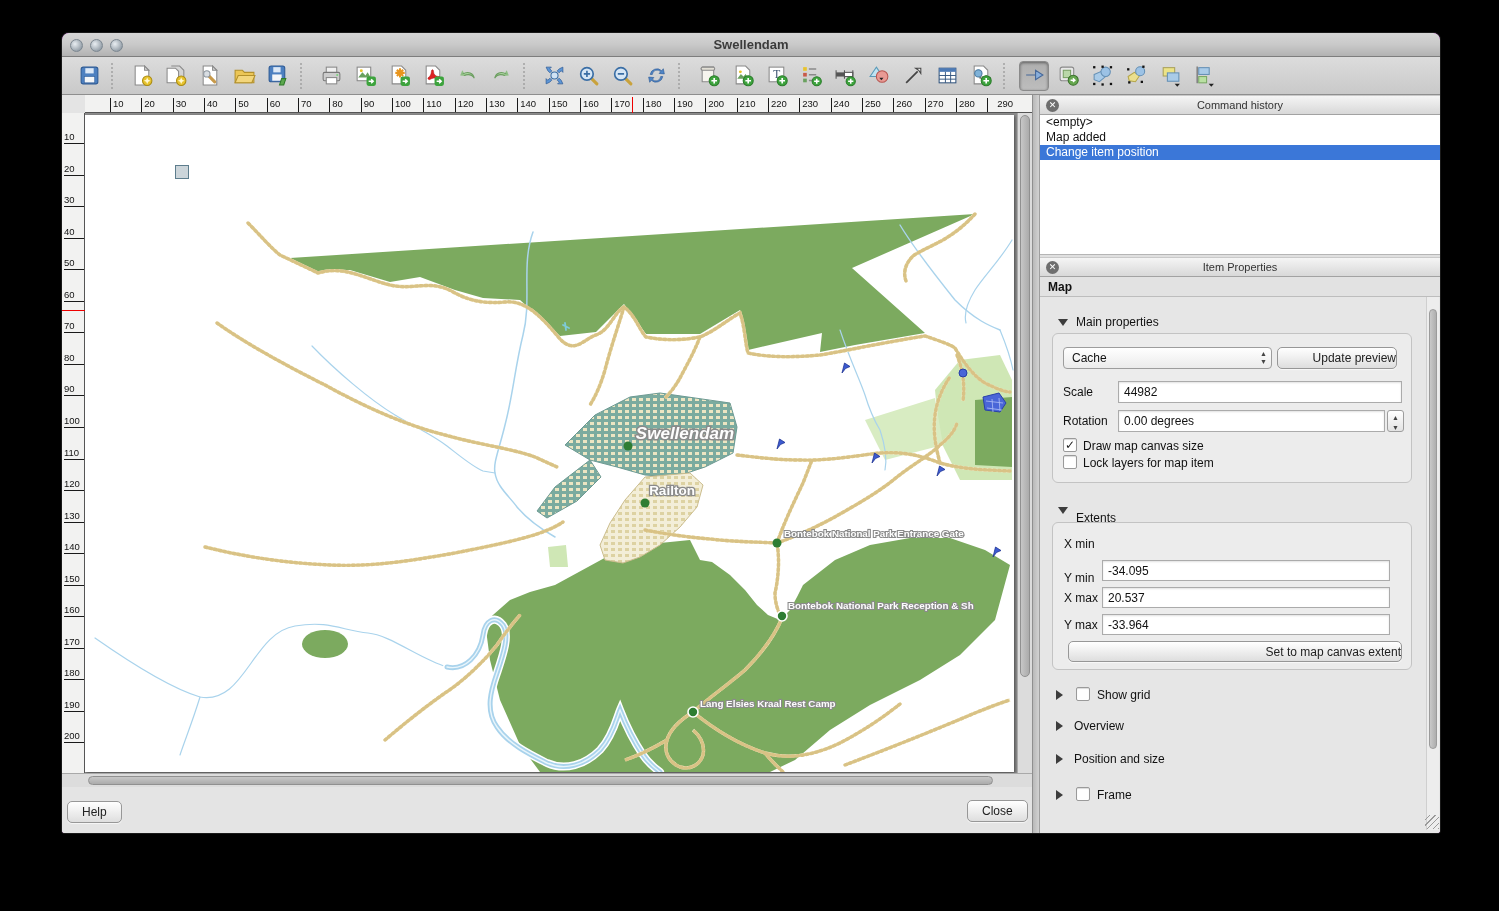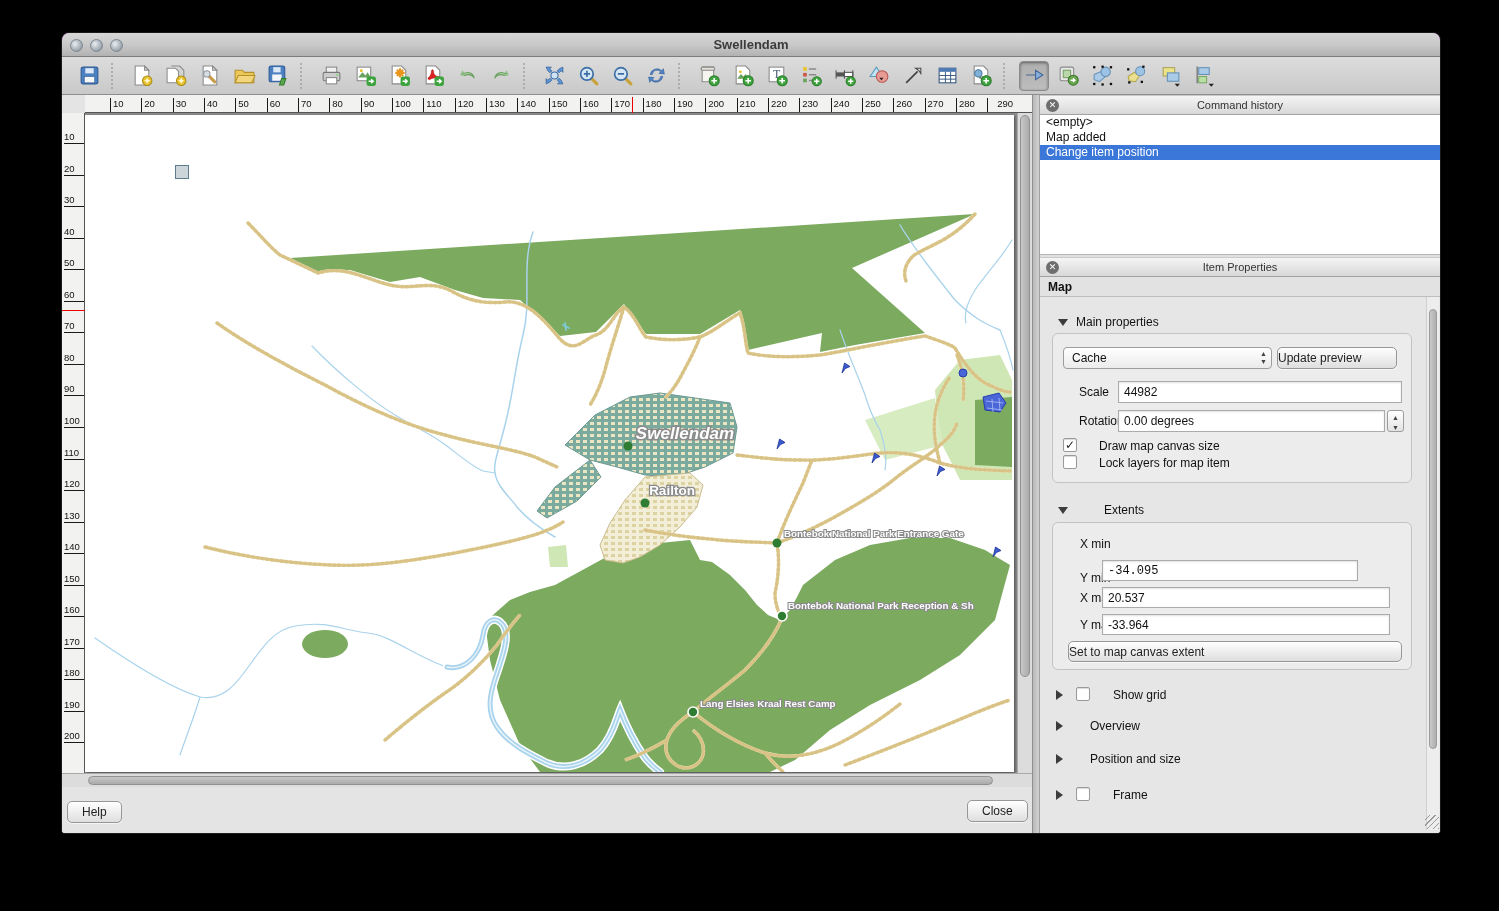--- a/index.html
+++ b/index.html
@@ -41,21 +41,21 @@
   .selsquare{position:absolute;left:90px;top:50px;width:14px;height:14px;background:#ccd5da;border:1.5px solid #5d7d8d;}
   .vscroll{position:absolute;right:0;top:0;width:15px;height:660px;background:#dcdcdc;border-left:1px solid #a9a9a9;}
   .vscroll .thumb{position:absolute;left:2px;top:2px;width:10px;height:562px;border-radius:6px;
     background:linear-gradient(90deg,#c7c7c7,#ababab);border:1px solid #909090;}
   .hscroll{position:absolute;left:0;top:678px;width:970px;height:14px;background:#dcdcdc;border-top:1px solid #a9a9a9;}
   .hscroll .thumb{position:absolute;left:26px;top:2px;width:905px;height:9px;border-radius:5px;
     background:linear-gradient(#c7c7c7,#ababab);border:1px solid #909090;}
   
   .bottombar{position:absolute;left:0;top:695px;width:970px;height:43px;background:#e4e4e4;}
   .macbtn{position:absolute;height:22px;border:1px solid #979797;border-radius:5px;font-size:12px;color:#222;
-    background:linear-gradient(#ffffff,#ededed 55%,#dedede);padding:0 14px;line-height:20px;text-align:left;
+    background:linear-gradient(#ffffff,#ededed 55%,#dedede);padding:0 14px;line-height:20px;text-align:right;
     box-shadow:0 1px 1px rgba(255,255,255,.7);}
   
   .panelhead{position:relative;height:20px;background:linear-gradient(#f5f5f5,#d8d8d8);
     border-top:1px solid #c9c9c9;border-bottom:1px solid #a2a2a2;}
   .panelhead .cap{position:absolute;width:100%;text-align:center;top:3px;font-size:11px;color:#333;}
   .closedot{position:absolute;left:6px;top:3px;width:13px;height:13px;border-radius:50%;background:#6e6e6e;color:#fff;
     font-size:9px;line-height:13px;text-align:center;font-weight:bold;}
   .histlist{position:absolute;left:0;top:20px;width:100%;height:140px;background:#fff;border-bottom:1px solid #b5b5b5;}
   .histitem{height:15px;font-size:12px;color:#111;padding:0 6px;line-height:15px;}
   .histitem.sel{background:#3b77d8;color:#fff;}
@@ -67,21 +67,21 @@
   .maprow{position:absolute;left:0;top:20px;width:100%;height:20px;background:#e2e2e2;border-bottom:1px solid #bdbdbd;
     font-size:12px;font-weight:bold;color:#111;padding:3px 0 0 8px;}
   .tri{display:inline-block;width:0;height:0;vertical-align:middle;}
   .tri.down{border-left:5px solid transparent;border-right:5px solid transparent;border-top:7px solid #3c3c3c;}
   .tri.right{border-top:5px solid transparent;border-bottom:5px solid transparent;border-left:7px solid #3c3c3c;}
   .seclabel{position:absolute;font-size:12px;color:#111;}
   .groupbox{position:absolute;left:12px;width:360px;background:#ececec;border:1px solid #c3c3c3;border-radius:6px;}
   .field{position:absolute;height:22px;background:#fff;border:1px solid #ababab;font-size:12px;color:#111;padding:0 5px;
     box-shadow:inset 0 1px 2px rgba(0,0,0,.12);}
   input.field{outline:none;}
-  .lbl{position:absolute;font-size:12px;color:#111;margin-left:16px;}
+  .lbl{position:absolute;font-size:12px;color:#111;}
   .combo{position:absolute;height:22px;background:linear-gradient(#ffffff,#ebebeb);border:1px solid #9d9d9d;border-radius:4px;
     font-size:12px;color:#111;padding:3px 0 0 8px;}
   .combo .arrows{position:absolute;right:4px;top:2px;font-size:7px;color:#444;line-height:8px;text-align:center;}
   .stepper{position:absolute;width:17px;height:22px;background:linear-gradient(#ffffff,#e3e3e3);border:1px solid #9d9d9d;
     border-radius:3px;font-size:7px;color:#444;text-align:center;line-height:10px;padding-top:2px;}
   .chk{position:absolute;width:14px;height:14px;background:#fff;border:1px solid #9a9a9a;border-radius:2px;
     box-shadow:inset 0 1px 1px rgba(0,0,0,.15);font-size:12px;line-height:13px;text-align:center;color:#1c1c1c;font-weight:bold;}
   .ipscroll{position:absolute;left:386px;top:20px;width:13px;height:533px;background:#ededed;border-left:1px solid #cfcfcf;}
   .ipscroll .thumb{position:absolute;left:2px;top:12px;width:8px;height:440px;border-radius:5px;
     background:linear-gradient(90deg,#c9c9c9,#aeaeae);border:1px solid #9b9b9b;}
@@ -614,25 +614,25 @@
         <input class="field" style="left: 78px; top: 104px; width: 284px;" value="44982">
         <div class="lbl" style="left:23px;top:137px;">Rotation</div>
         <input class="field" style="left: 78px; top: 133px; width: 267px;" value="0.00 degrees">
         <div class="stepper" style="left:347px;top:133px;">▲<br>▼</div>
         <div class="chk" style="left:23px;top:161px;">✓</div>
         <div class="lbl" style="left:43px;top:162px;">Draw map canvas size</div>
         <div class="chk" style="left:23px;top:178px;"></div>
         <div class="lbl" style="left:43px;top:179px;">Lock layers for map item</div>
 
         <span class="tri down" style="position:absolute;left:18px;top:230px;"></span>
-        <div class="seclabel" style="left:36px;top:226px;margin-left:28px;">Extents</div>
+        <div class="seclabel" style="left:36px;top:234px;">Extents</div>
         <div class="groupbox" style="top:245px;height:148px;"></div>
         <div class="lbl" style="left:24px;top:260px;">X min</div>
         <div class="lbl" style="left:24px;top:294px;">Y min</div>
-        <input class="field" style="left: 62px; top: 283px; width: 256px; height: 21px; font-family: Liberation Mono, monospace;" value="-34.095">
+        <input class="field" style="left: 62px; top: 283px; width: 288px; height: 21px;" value="-34.095">
         <div class="lbl" style="left:24px;top:314px;text-align:center;">X max</div>
         <input class="field" style="left: 62px; top: 310px; width: 288px; height: 21px;" value="20.537">
         <div class="lbl" style="left:24px;top:341px;">Y max</div>
         <input class="field" style="left: 62px; top: 337px; width: 288px; height: 21px;" value="-33.964">
         <div class="macbtn" style="left:28px;top:364px;width:334px;height:21px;padding:0;">Set to map canvas extent</div>
 
         <span class="tri right" style="position:absolute;left:16px;top:413px;"></span>
         <div class="chk" style="left:36px;top:410px;"></div>
         <div class="lbl" style="left:57px;top:411px;">Show grid</div>
 

